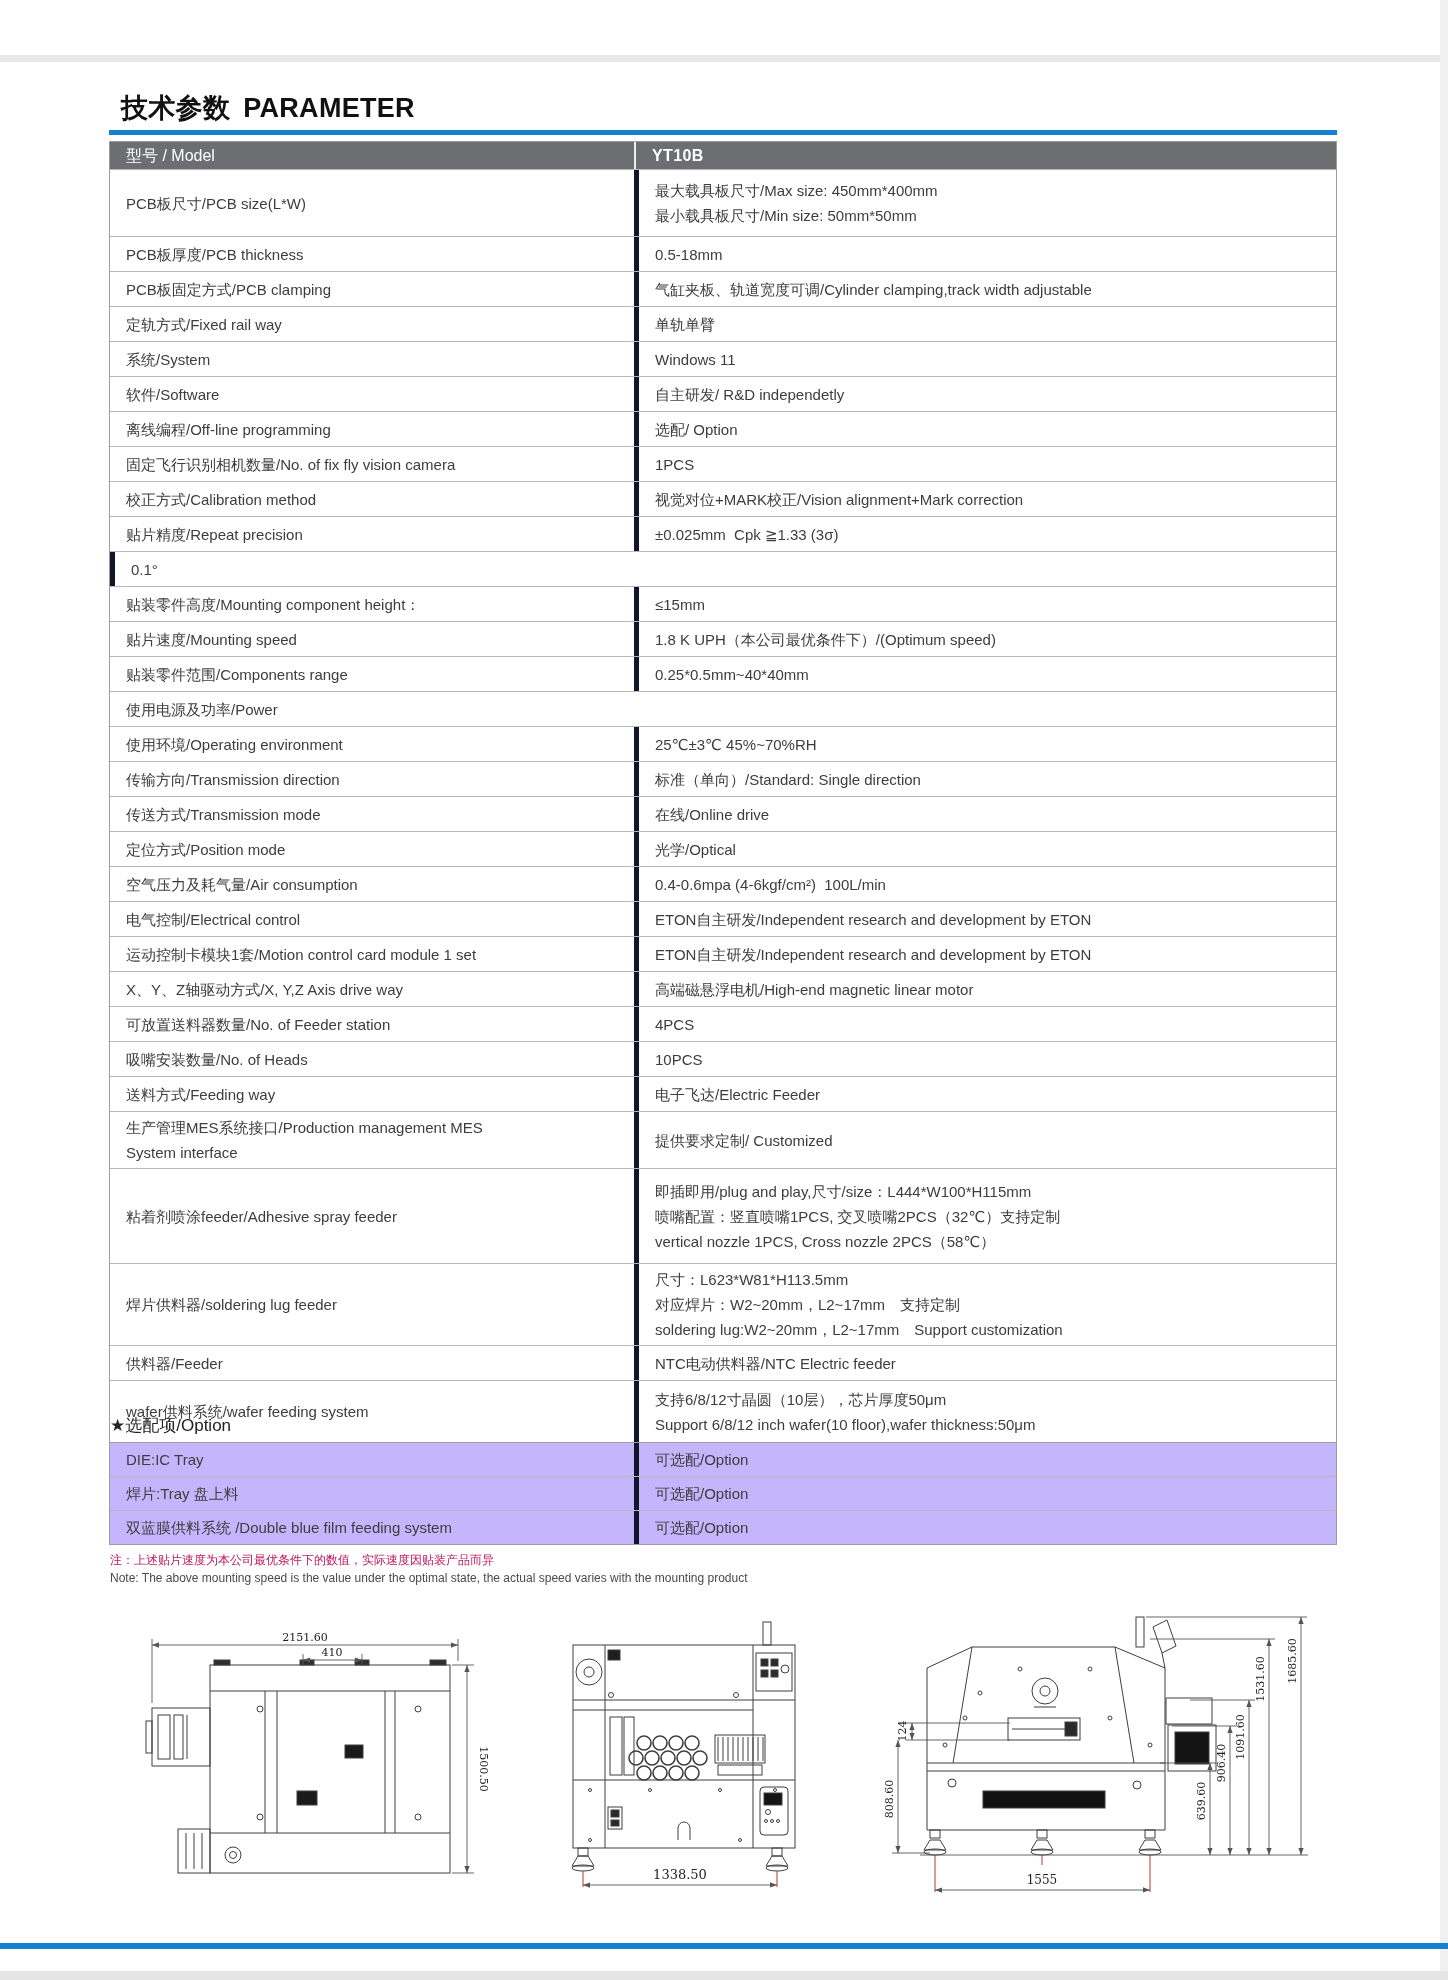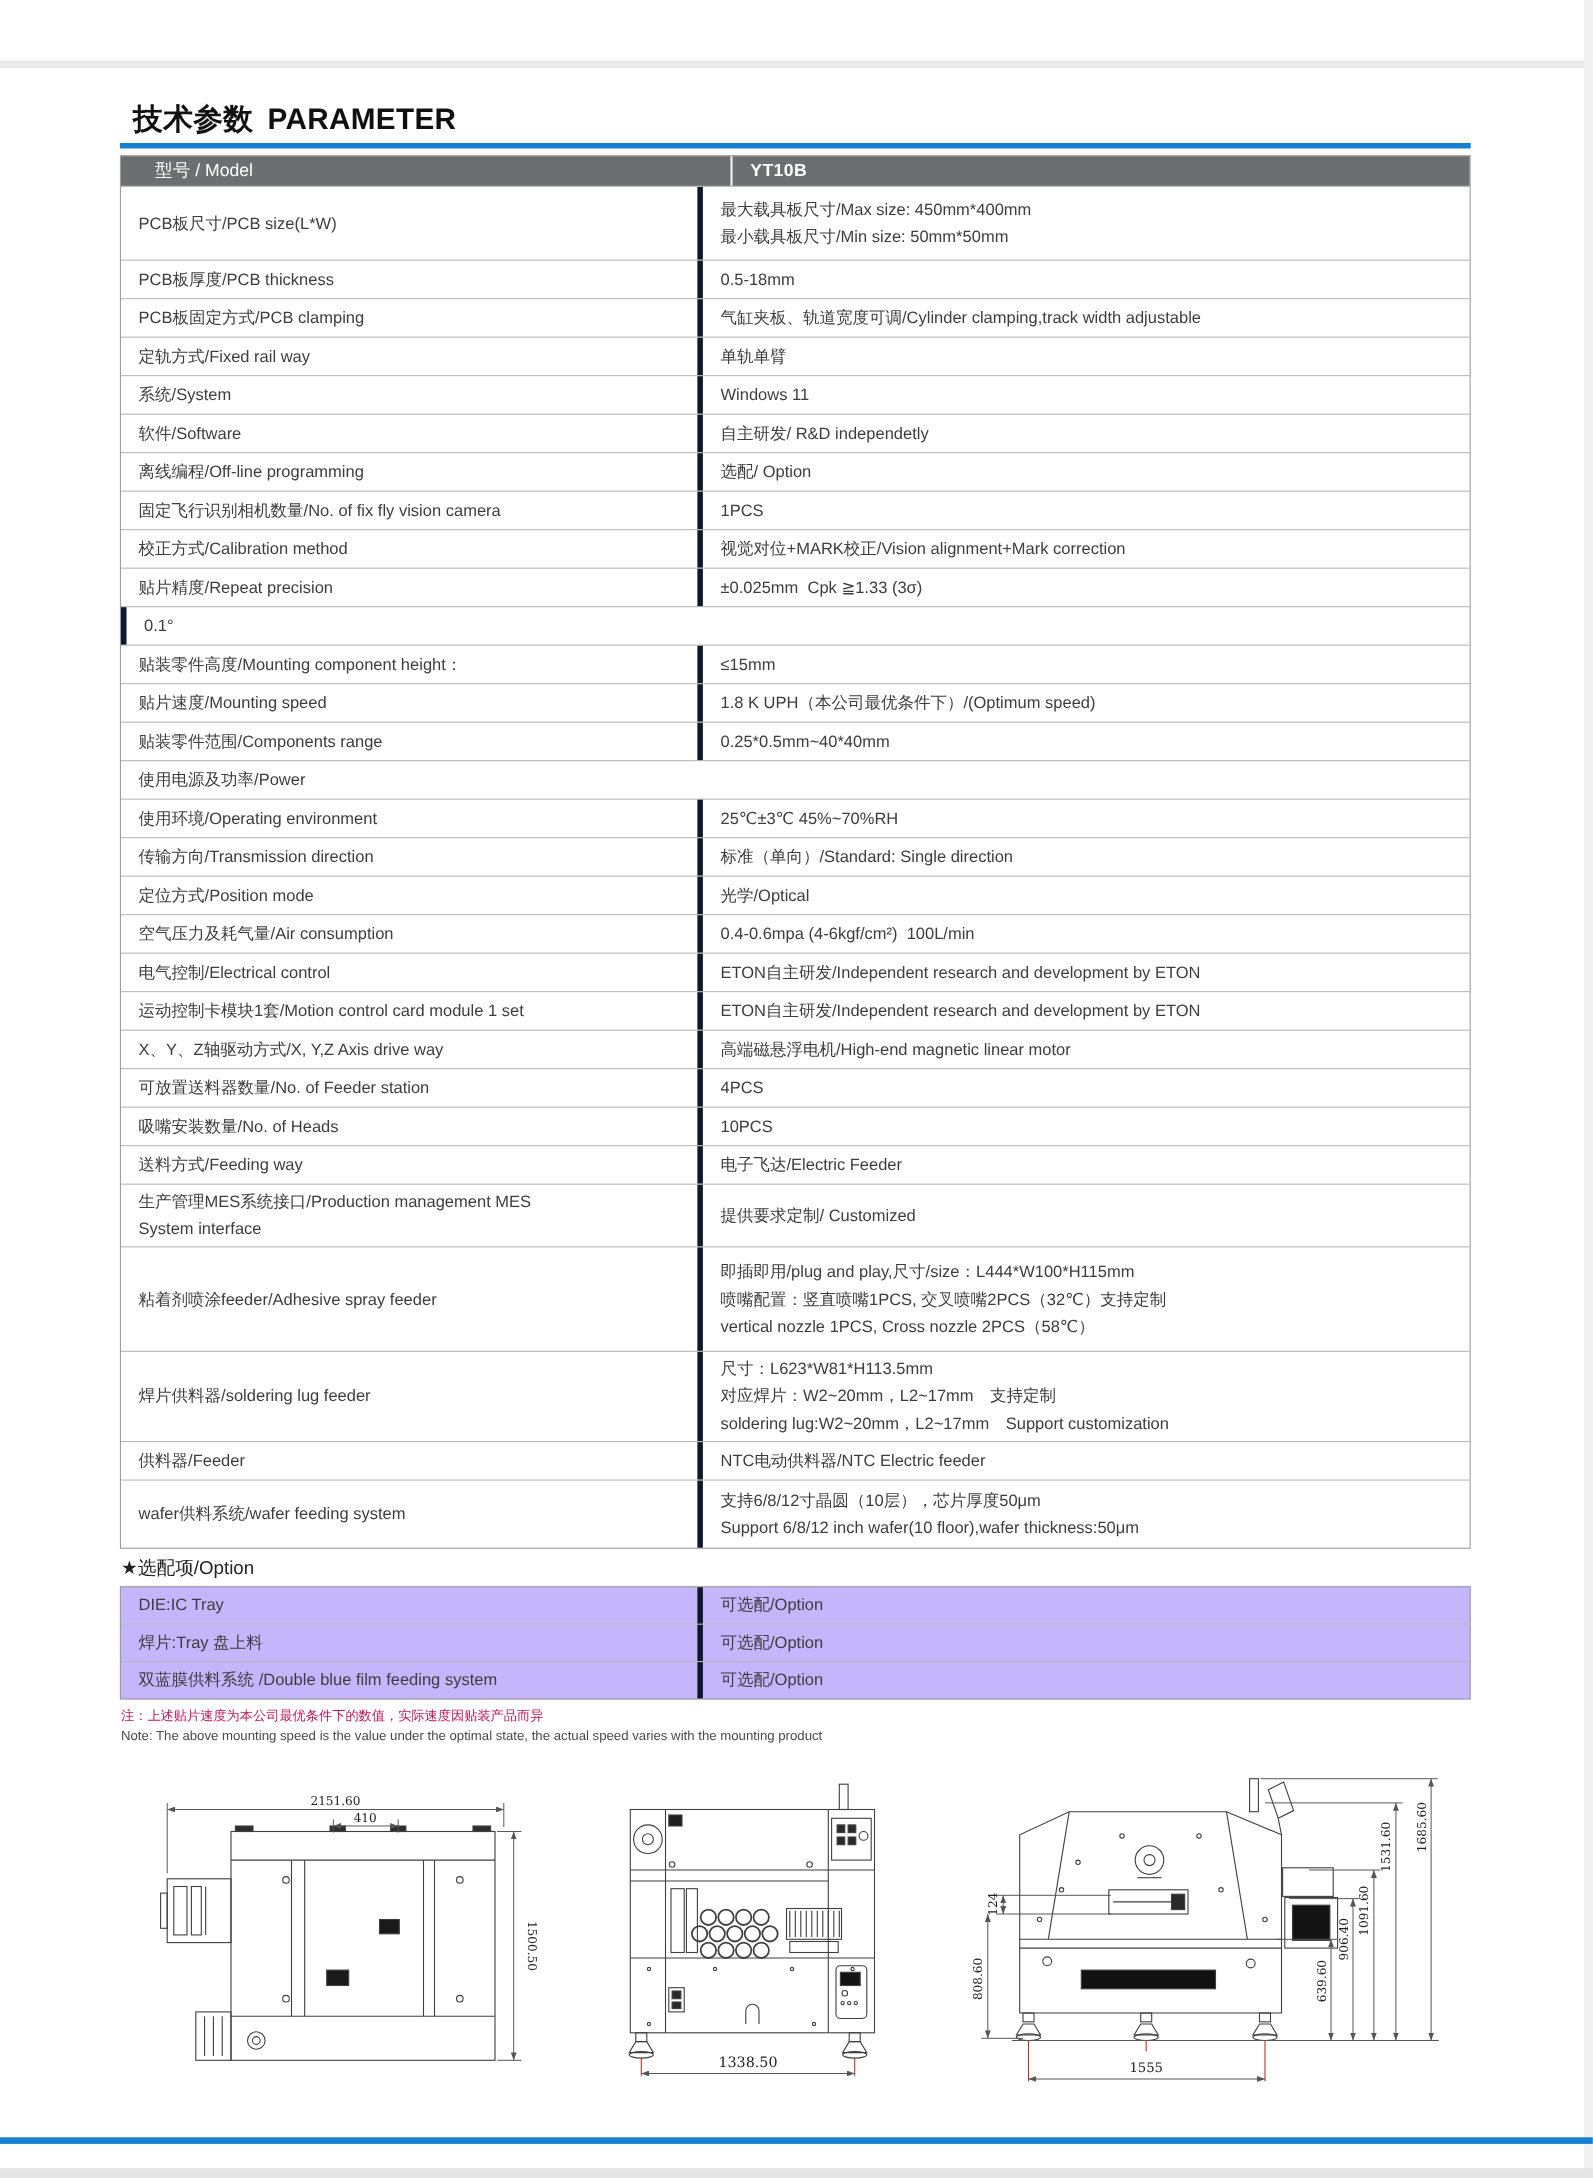--- a/index.html
+++ b/index.html
@@ -21,21 +21,21 @@
   
   .spec-table{left:109px;top:141px;width:1228px;border:1px solid #9d9d9d;box-sizing:border-box;background:#fff;}
   .opt-table{left:109px;top:1442px;width:1228px;border:1px solid #9d9d9d;box-sizing:border-box;background:#c4b5fd;}
   .tr{display:flex;}
   .tr + .tr{border-top:1px solid #b8b8b8;}
   .td{box-sizing:border-box;display:flex;flex-direction:column;justify-content:center;
       padding-left:16px;padding-right:10px;font-size:15px;line-height:25px;}
   .td.lab{width:524px;flex:none;}
   .td.val{flex:1;border-left:5px solid #0f172a;}
   .thead{background:#6d6e71;color:#ffffff;}
-  .thead .td{font-size:16px;margin-left:15px;}
+  .thead .td{font-size:16px;}
   .thead .td.val{border-left:2px solid #ededed;font-weight:bold;letter-spacing:.4px;}
   .h27{height:27px;} .h33{height:33px;} .h34{height:34px;} .h56{height:56px;}
   .h61{height:61px;} .h66{height:66px;} .h81{height:81px;} .h94{height:94px;}
   
   .opt-heading{left:110px;top:1414px;font-size:17px;color:#222;}
   .note{left:110px;font-size:12px;white-space:nowrap;}
   .note-cn{top:1552px;color:#be185d;}
   .note-en{top:1571px;color:#4a4a4a;}
   
   svg{overflow:visible;}
@@ -183,20 +183,28 @@
     <div class="td val">
         <div>25℃±3℃ 45%~70%RH</div>
       </div>
   </div>
   <div class="tr h34">
     <div class="td lab">
         <div>传输方向/Transmission direction</div>
       </div>
     <div class="td val">
         <div>标准（单向）/Standard: Single direction</div>
+      </div>
+  </div>
+  <div class="tr h34">
+    <div class="td lab">
+        <div>传送方式/Transmission mode</div>
+      </div>
+    <div class="td val">
+        <div>在线/Online drive</div>
       </div>
   </div>
   <div class="tr h34">
     <div class="td lab">
         <div>定位方式/Position mode</div>
       </div>
     <div class="td val">
         <div>光学/Optical</div>
       </div>
   </div>

